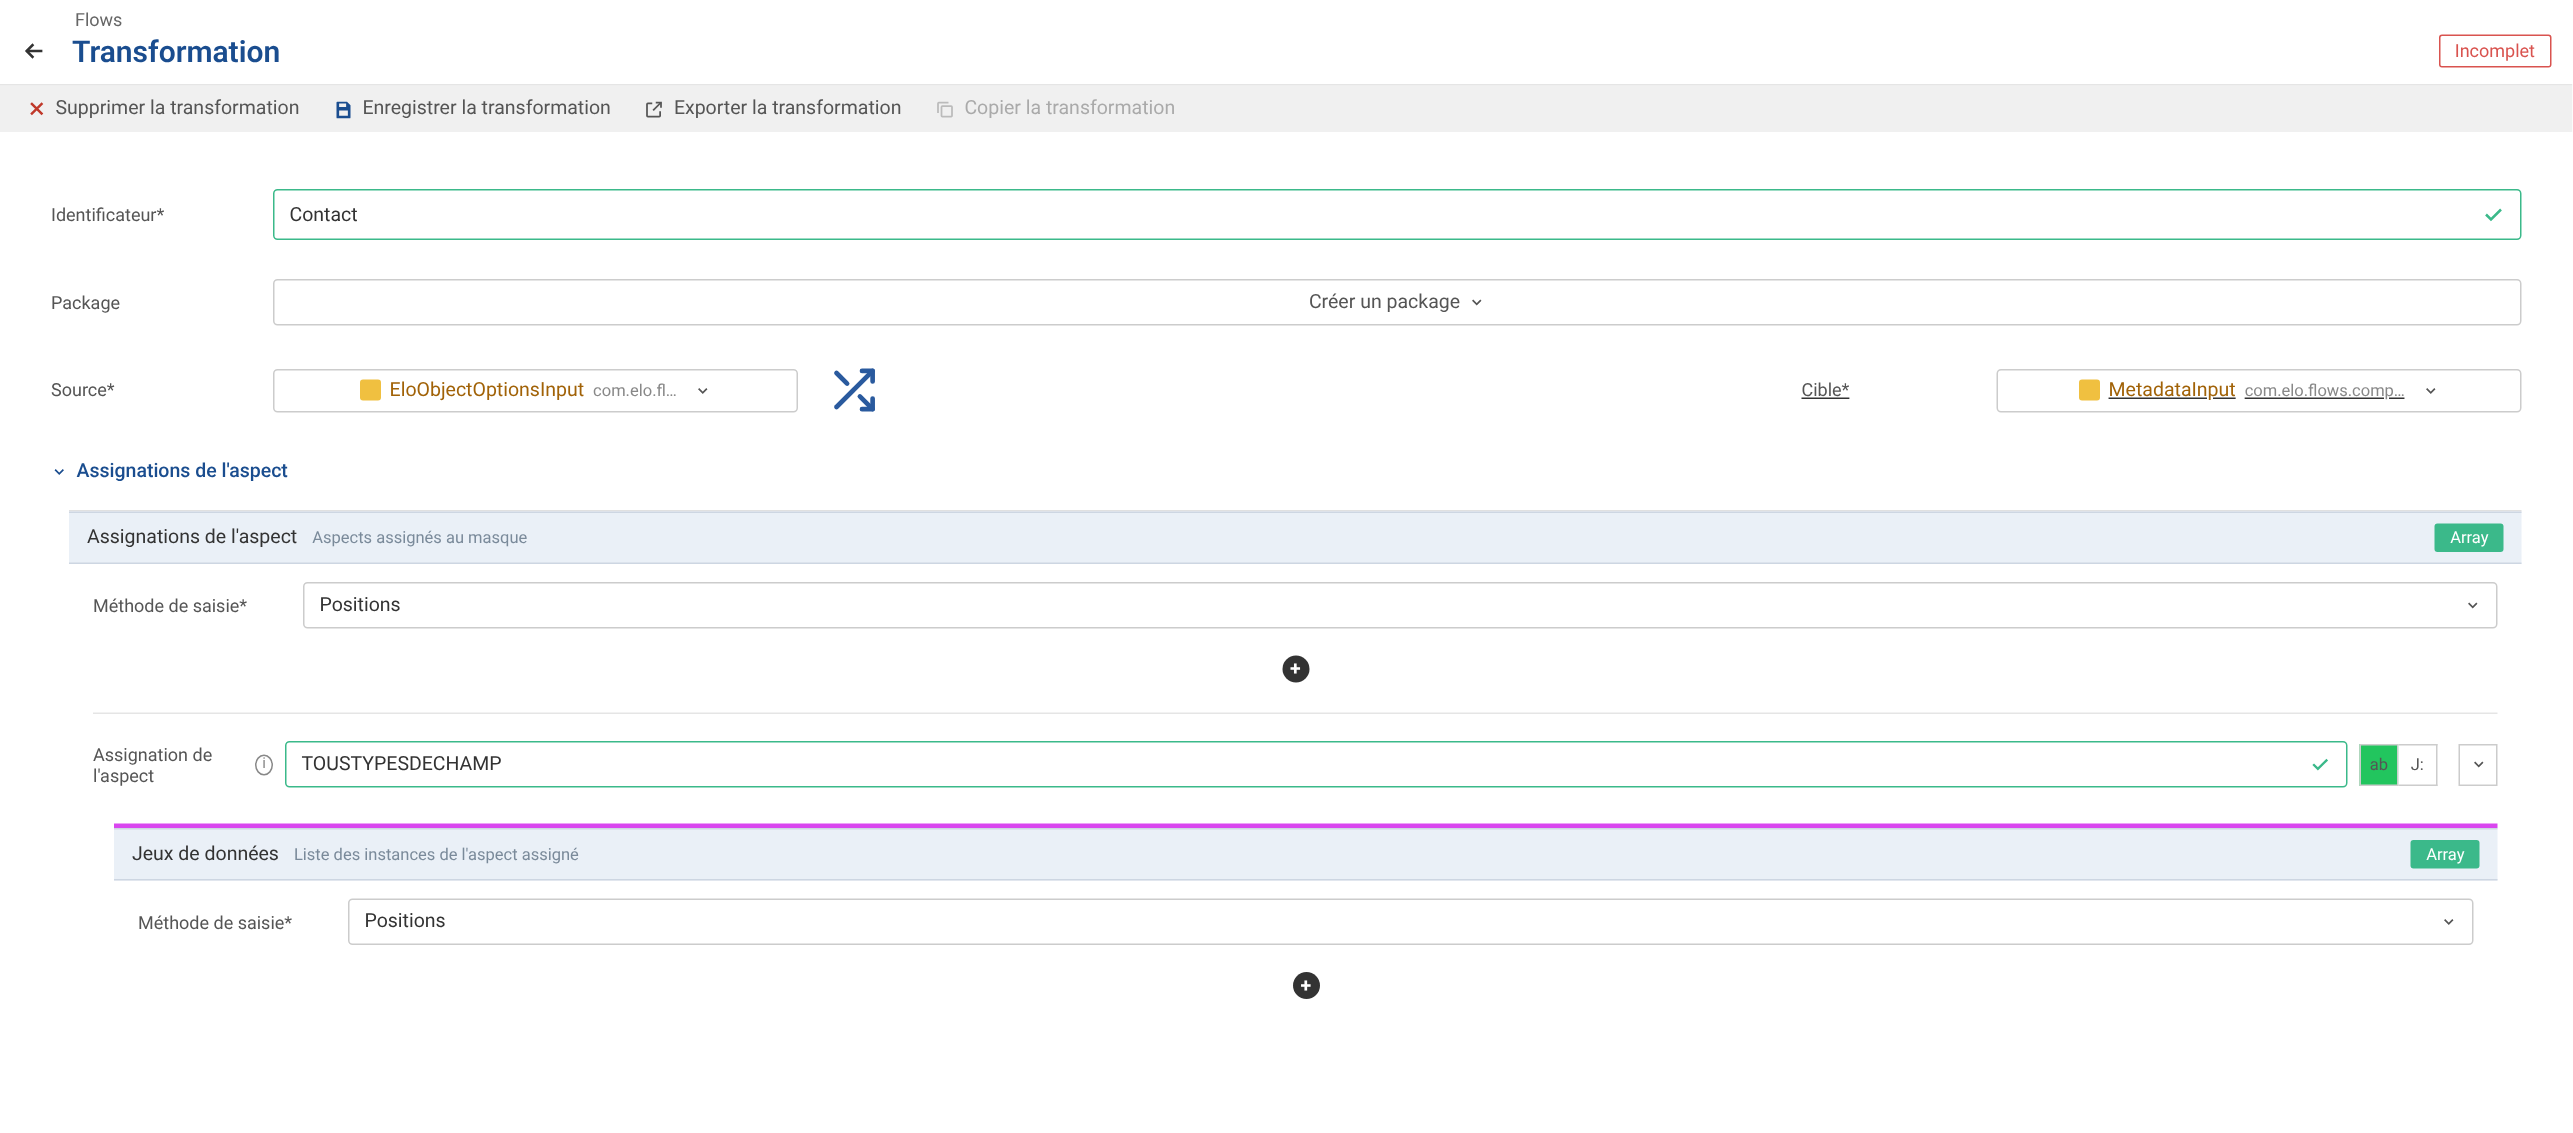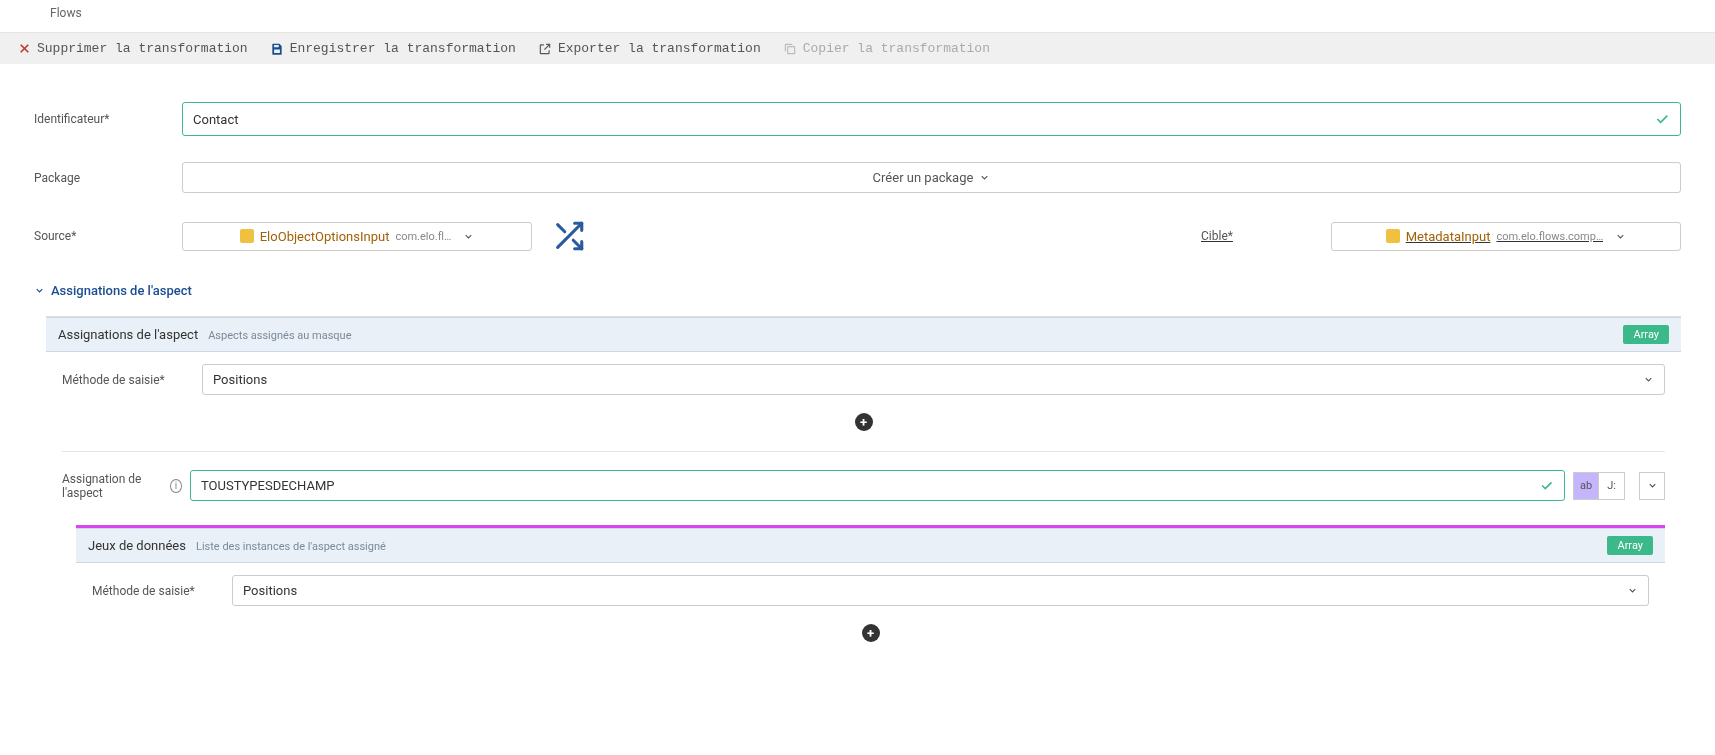--- a/index.html
+++ b/index.html
@@ -57,21 +57,20 @@
     gap: 22px;
     padding: 8px 18px;
     font-size: 13px;
   }
   .toolbar-item {
     display: flex;
     align-items: center;
     gap: 6px;
     color: #555;
     cursor: pointer;
-    font-family: Liberation Mono, monospace;
   }
   .toolbar-item.disabled { color: #aaa; cursor: default; }
   .icon-x { color: #c0392b; font-weight: bold; }
   .icon-save { color: #1a4d8f; }
   .icon-export { color: #555; }
   .icon-copy { color: #aaa; }
   .content { padding: 38px 34px; }
   .field-row {
     display: flex;
     align-items: center;
@@ -228,31 +227,43 @@
   }
   .mode-btn {
     border: 1px solid #ccc;
     background: #fff;
     width: 26px; height: 28px;
     display:flex; align-items:center; justify-content:center;
     font-size:11px;
     color:#555;
     cursor:pointer;
   }
-  .mode-btn.active { background: #c4b5fd; }
+  .mode-btn.active { background: #22c55e; }
   .mode-group { display: flex; }
   .mode-group .mode-btn + .mode-btn { border-left: none; }
   .nested { border-top: 3px solid #d946ef; margin-left: 14px; margin-top: 24px; }
   svg { display:block; }
 </style>
 </head>
 <body>
 
 <div class="header">
   <div class="breadcrumb">Flows</div>
+  <div class="header-row">
+    <div class="title-area">
+      <span class="back-arrow">
+        <svg width="18" height="18" viewBox="0 0 24 24" fill="none" stroke="#333" stroke-width="2.2">
+            <path d="M19 12H5"></path>
+            <path d="M11 18l-6-6 6-6"></path>
+          </svg>
+      </span>
+      <span class="page-title">Transformation</span>
+    </div>
+    <span class="status-badge">Incomplet</span>
+  </div>
 </div>
 
 <div class="toolbar">
   <div class="toolbar-item">
     <span class="icon-x">
       <svg width="13" height="13" viewBox="0 0 24 24" stroke="#c0392b" stroke-width="3">
           <path d="M5 5l14 14M19 5L5 19"></path>
         </svg>
     </span>
     <span>Supprimer la transformation</span>

